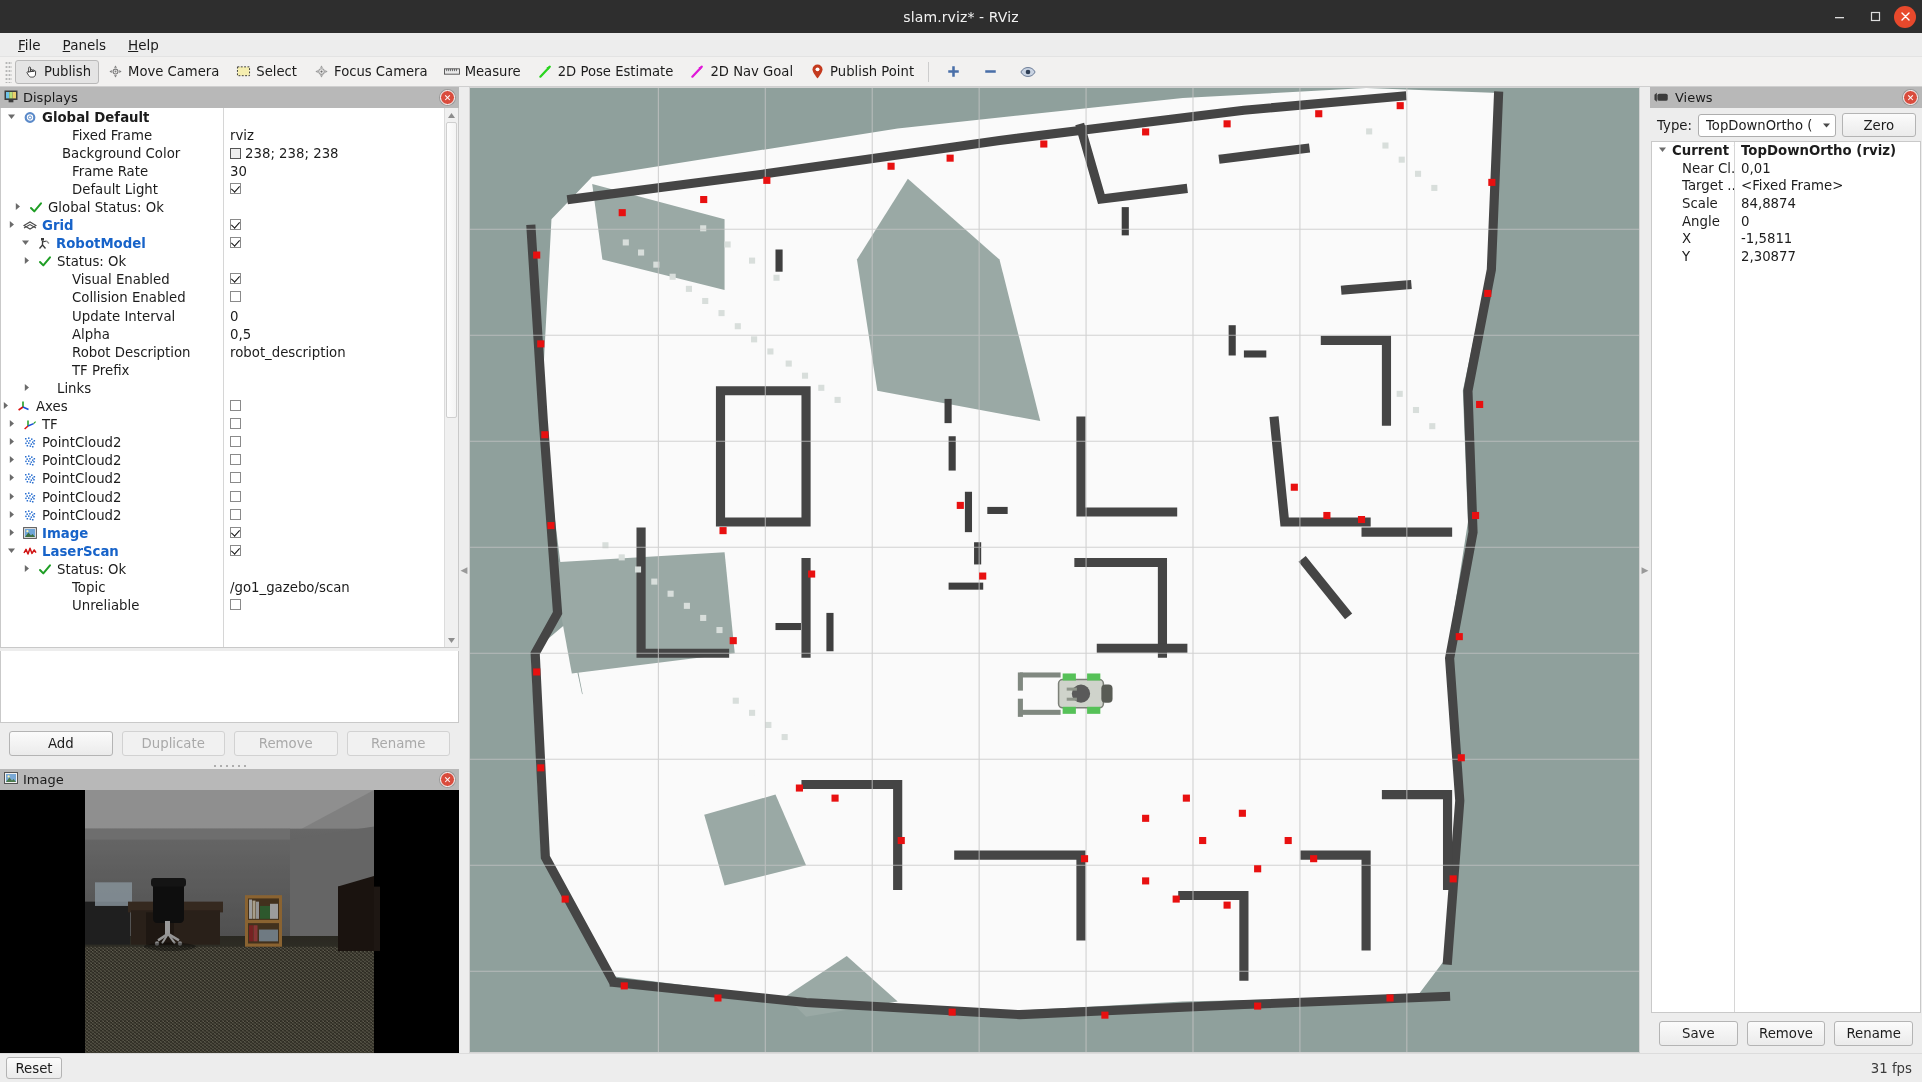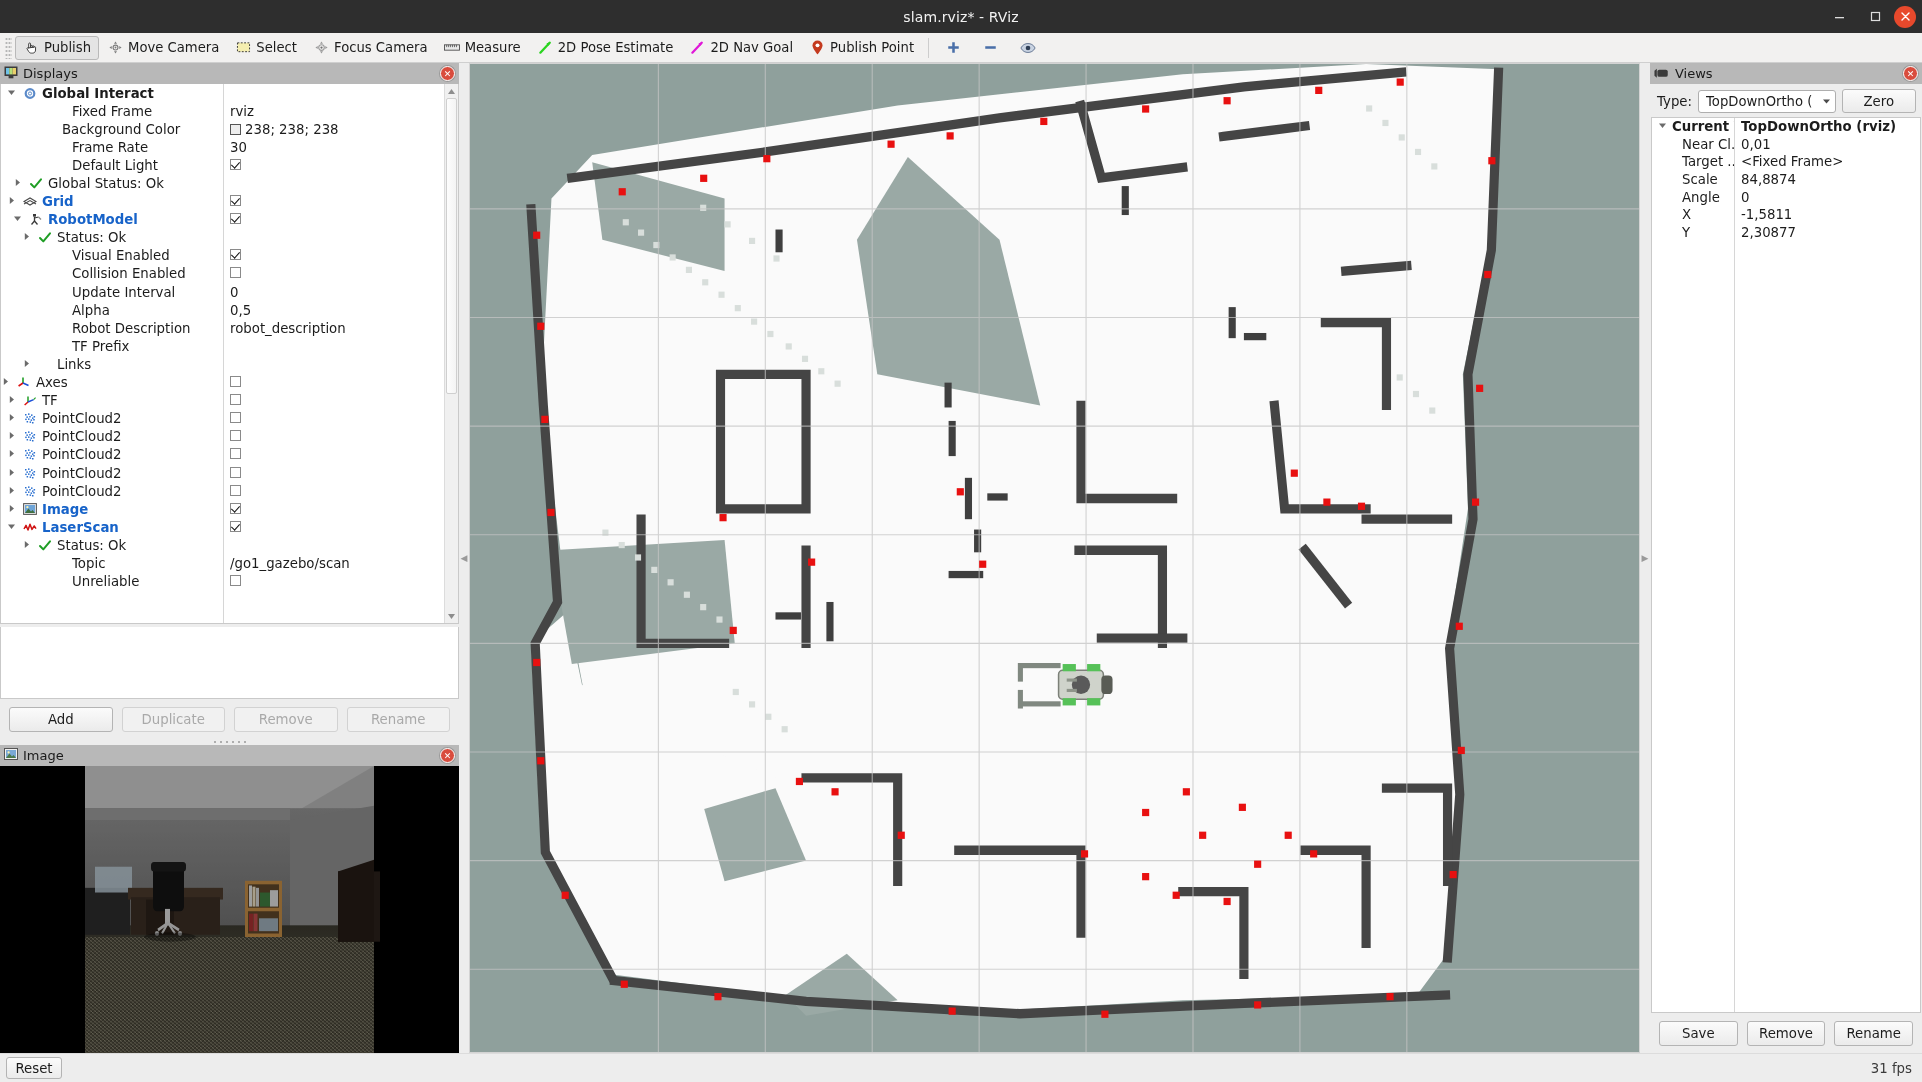--- a/index.html
+++ b/index.html
@@ -144,20 +144,25 @@
           </svg>
       </div>
       <div class="tb-btn close">
         <svg width="9" height="9" viewBox="0 0 9 9">
             <path d="M1 1 L8 8 M8 1 L1 8" stroke="#fff" stroke-width="1.4" stroke-linecap="round"></path>
           </svg>
       </div>
     </div>
   </div>
 
+  <div class="menubar">
+    <div class="menu-item"><span id="mf2"><u>F</u>ile</span></div>
+    <div class="menu-item"><span id="mp"><u>P</u>anels</span></div>
+    <div class="menu-item"><span id="mh"><u>H</u>elp</span></div>
+  </div>
 
   <div class="toolbar">
     <div class="grip"></div>
 
     <div class="tbtn checked">
       <span class="ic">
         <svg width="15" height="15" viewBox="0 0 16 16">
             <path d="M5 9V4.2a1 1 0 0 1 2 0V8m0-1.2a.9.9 0 0 1 1.8 0V8m0-1a.9.9 0 0 1 1.8 0v1.3m0-.6a.9.9 0 0 1 1.7 0v3c0 2-1.3 3.3-3.2 3.3H8c-1.6 0-2.3-.6-3-1.7L3.4 9.7a1 1 0 0 1 1.5-1.3z" fill="#fff" stroke="#333" stroke-width="1"></path>
           </svg>
       </span>
@@ -288,21 +293,21 @@
                   <svg width="9" height="9" viewBox="0 0 9 9">
                     <path d="M1 2.6 L8 2.6 L4.5 7z" fill="#6b6b6b"></path>
                   </svg>
                 </span>
                 <span class="ticon">
                   <svg width="14" height="13" viewBox="0 0 14 13">
                     <circle cx="7" cy="6.5" r="4.3" fill="none" stroke="#5b8ac9" stroke-width="2.2"></circle>
                     <circle cx="7" cy="6.5" r="1.6" fill="#fff" stroke="#5b8ac9" stroke-width="1"></circle>
                   </svg>
                 </span>
-                <span class="lbl bold">Global Interact</span>
+                <span class="lbl bold">Global Default</span>
               </div>
               <div class="tw-val"></div>
             </div>
             <div class="trow">
               <div class="tw-name" style="padding-left: 36px;">
                 <span class="arrow"></span>
                 <span class="ticon"></span>
                 <span class="lbl">Fixed Frame</span>
               </div>
               <div class="tw-val"><span>rviz</span></div>
@@ -358,21 +363,21 @@
                   <svg width="14" height="13" viewBox="0 0 14 13">
                     <path d="M1 6.5 L7 3 L13 6.5 L7 10z" fill="none" stroke="#4a4a4a" stroke-width="1.1"></path>
                     <path d="M1 9 L7 5.6 L13 9" fill="none" stroke="#4a4a4a" stroke-width="1.1"></path>
                   </svg>
                 </span>
                 <span class="lbl blue">Grid</span>
               </div>
               <div class="tw-val"><span class="cbx on"></span></div>
             </div>
             <div class="trow">
-              <div class="tw-name" style="padding-left: 12px;">
+              <div class="tw-name" style="padding-left: 20px;">
                 <span class="arrow">
                   <svg width="9" height="9" viewBox="0 0 9 9">
                     <path d="M1 2.6 L8 2.6 L4.5 7z" fill="#6b6b6b"></path>
                   </svg>
                 </span>
                 <span class="ticon">
                   <svg width="14" height="13" viewBox="0 0 14 13">
                     <rect x="4" y="1" width="3" height="2.6" fill="#3a3a3a"></rect>
                     <path d="M5.5 3.6 V8" stroke="#3a3a3a" stroke-width="1.3"></path>
                     <path d="M5.5 8 L2.5 11.5 M5.5 8 L8.5 11.5" stroke="#3a3a3a" stroke-width="1.3"></path>

